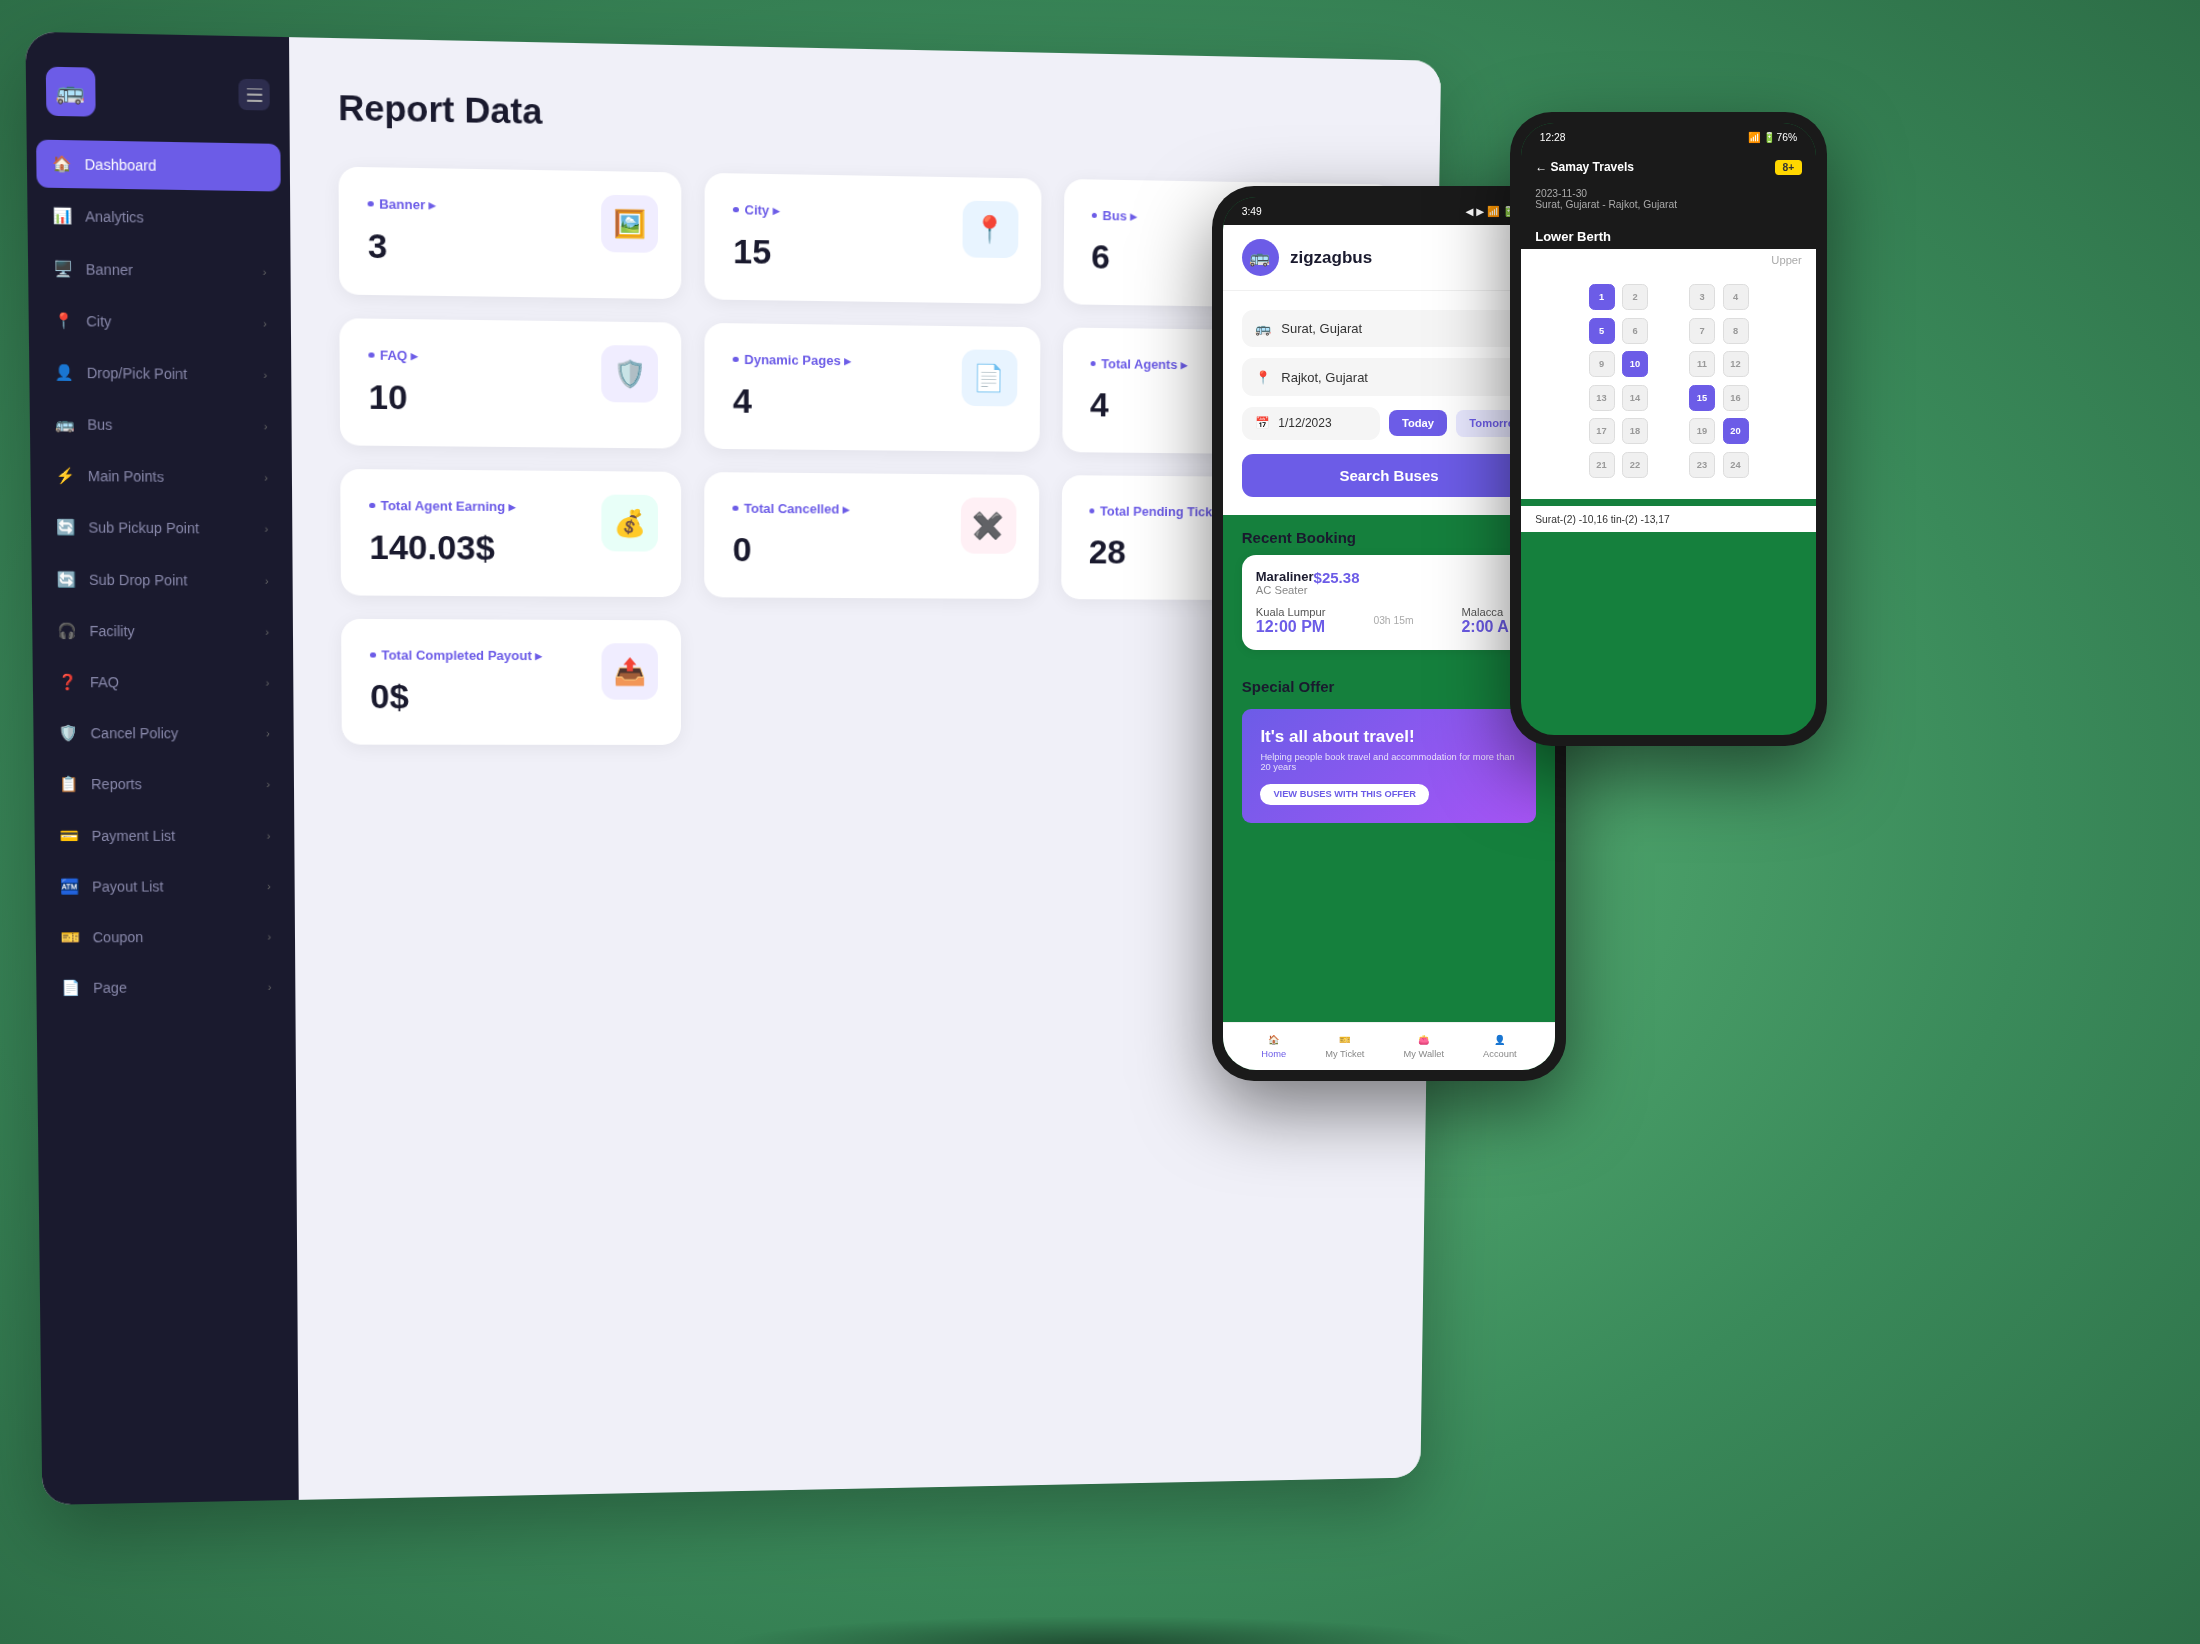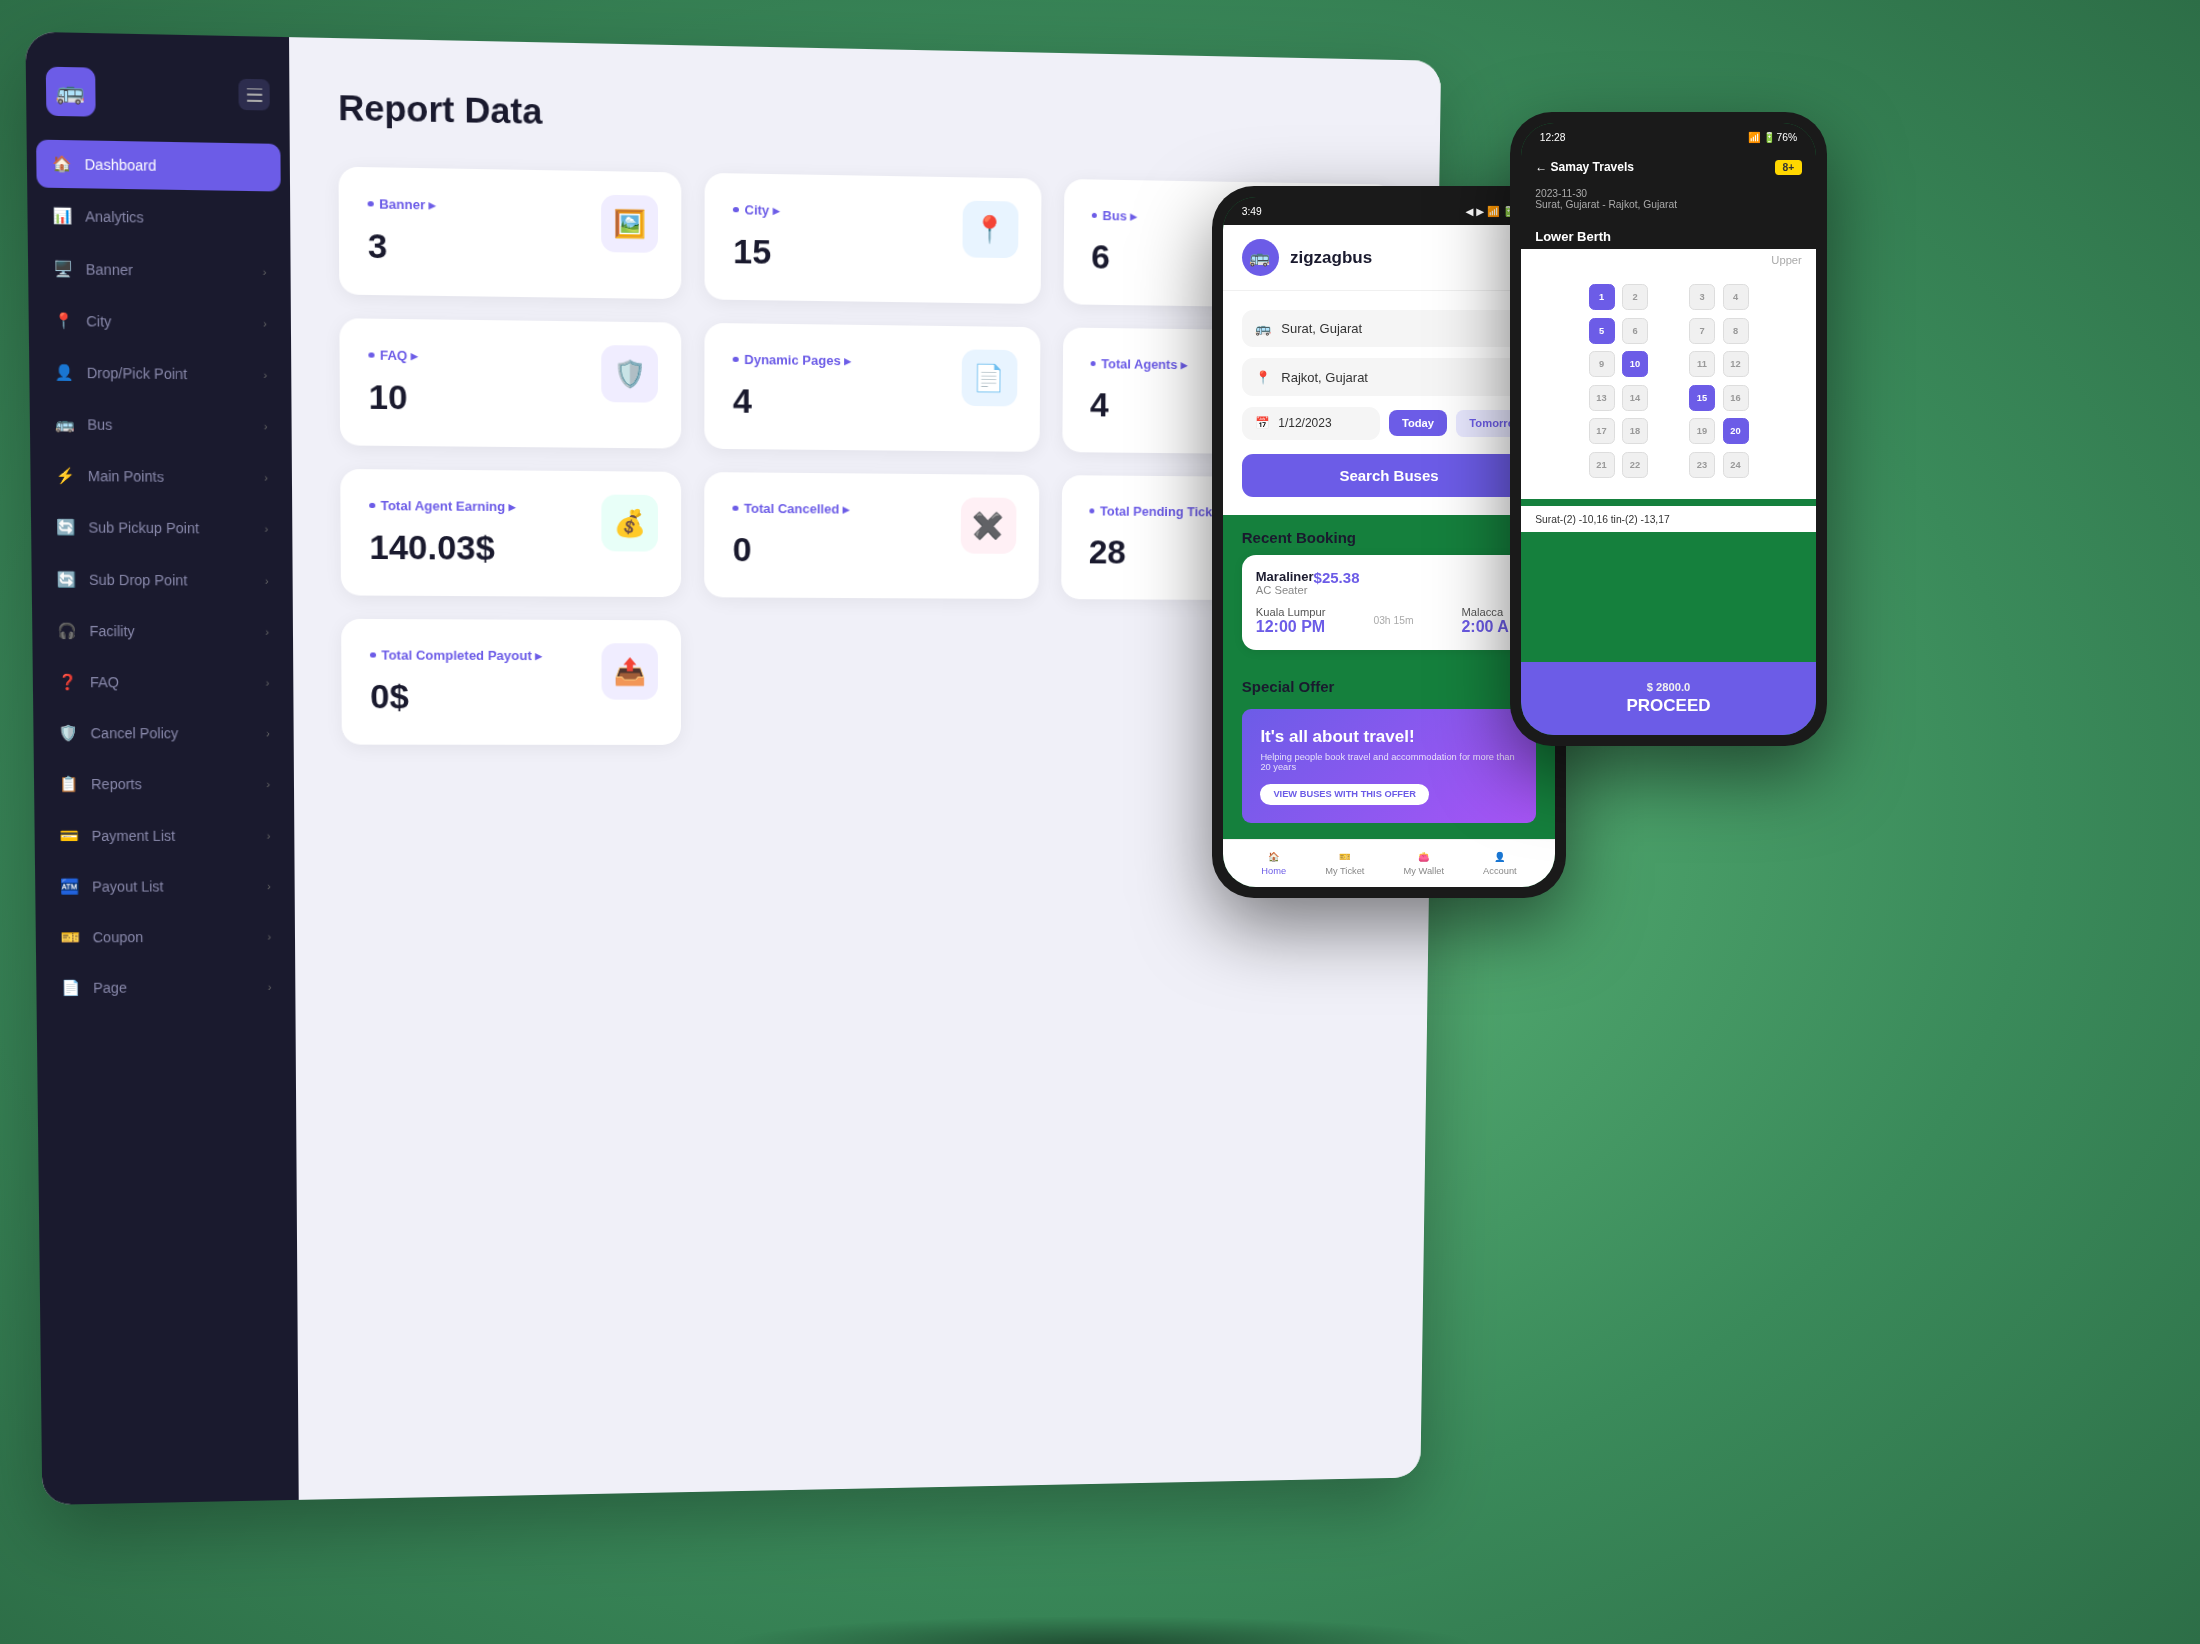--- a/index.html
+++ b/index.html
@@ -189,21 +189,21 @@
     .stat-icon.blue { background: #e8f4ff; }
     .stat-icon.pink { background: #fff0f5; }
     .stat-icon.teal { background: #e8fff8; }
 
     
     .phone-container-left {
       position: absolute;
       left: 1212px;
       top: 186px;
       width: 354px;
-      height: 712px;
+      height: 895px;
       z-index: 10;
     }
 
     .phone-container-right {
       position: absolute;
       left: 1510px;
       top: 112px;
       width: 317px;
       height: 634px;
       z-index: 11;
@@ -857,22 +857,18 @@
           <div class="seat available">23</div>
           <div class="seat available">24</div>
         </div>
       </div>
 
       <div style="padding:7.5px 14px;font-size:10.3px;color:#333;background:white;margin-top:7px;">
         <span>Surat-(2) -10,16
 tin-(2) -13,17</span>
       </div>
 
-      <div class="proceed-bar">
-        <div class="price-info">$ 2800.0</div>
-        <div>PROCEED</div>
-      </div>
     </div>
   </div>
 </div>
 
 <div class="shadow-ellipse"></div>
 
 
 </body></html>

